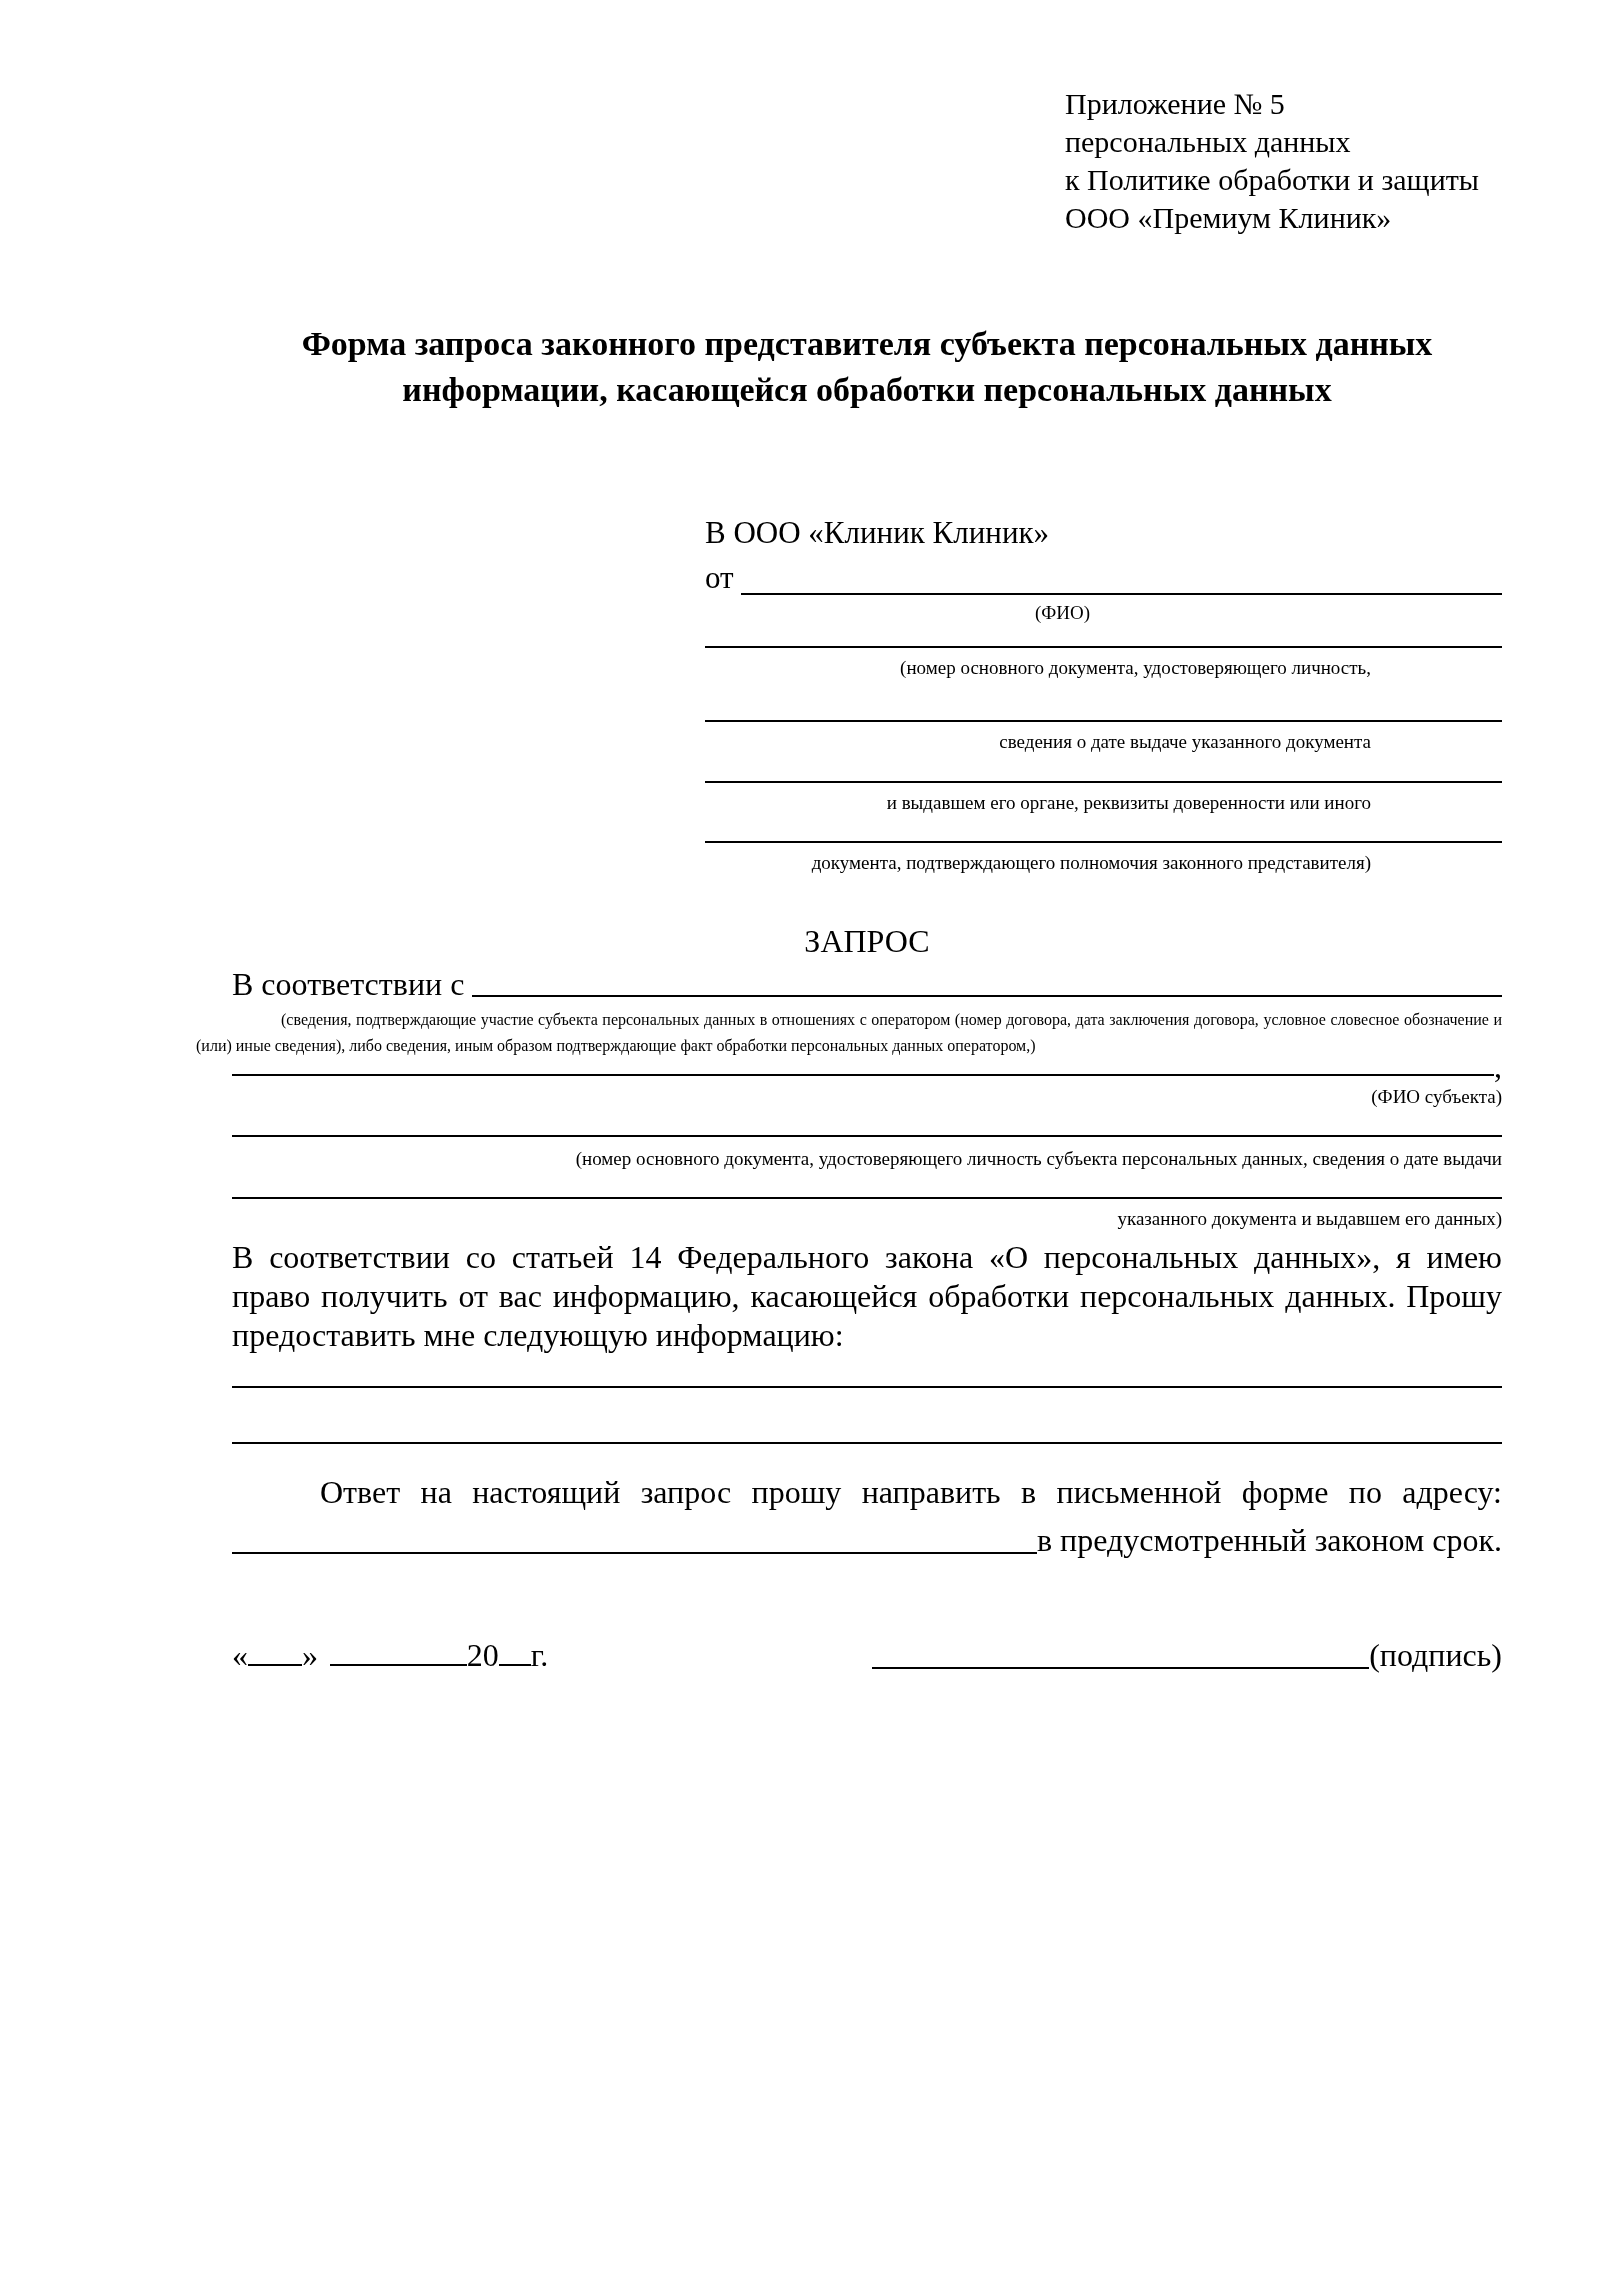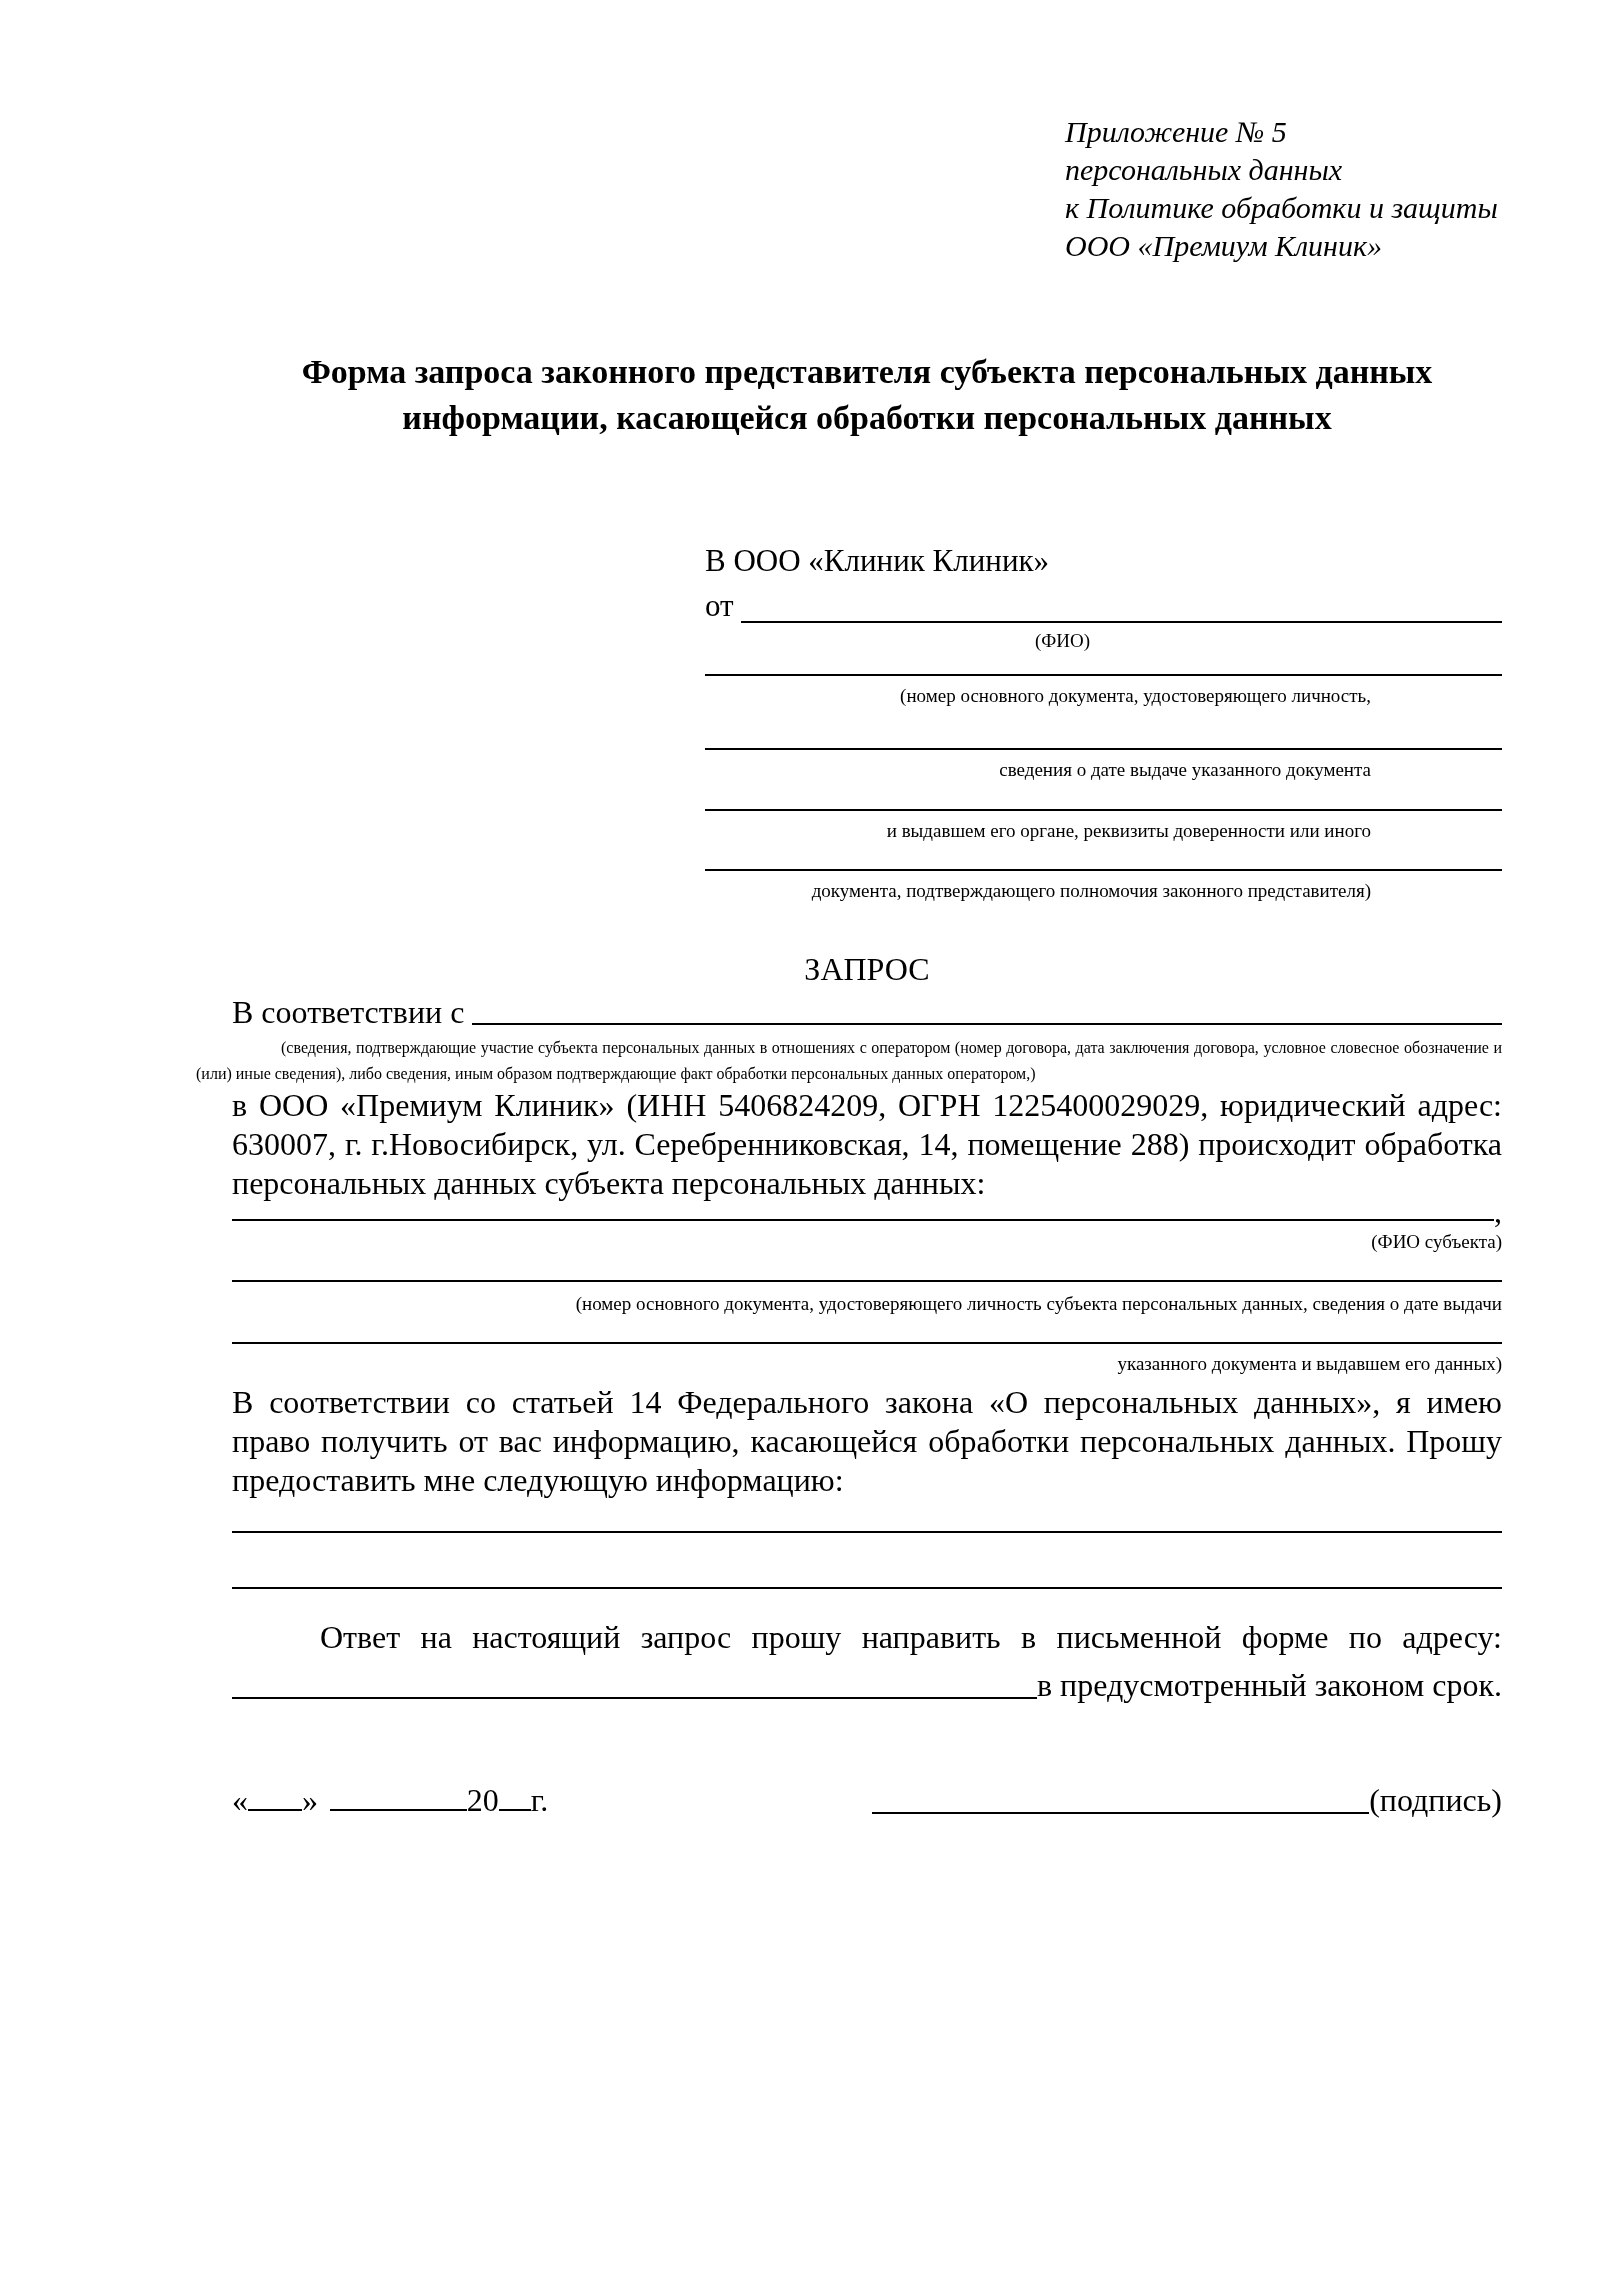--- a/index.html
+++ b/index.html
@@ -1,20 +1,20 @@
 <!DOCTYPE html>
 <html><head>
 <meta charset="utf-8">
 <style>
   html,body{margin:0;padding:0;background:#fff;}
   .page{position:relative;width:1621px;height:2293px;background:#ffffff;
         font-family:"Liberation Serif", serif;color:#000;overflow:hidden;}
   .content{position:absolute;left:232px;right:119px;top:0;}
 
-  .appendix{padding-top:113px;margin-left:833px;font-size:30px;line-height:38px;font-style:italic;}
+  .appendix{padding-top:85px;margin-left:833px;font-size:30px;line-height:38px;}
 
   .doc-title{margin-top:84px;font-size:34px;line-height:46px;font-weight:bold;text-align:center;}
 
   .addressee{margin-left:473px;margin-top:100px;width:797px;font-size:31px;}
   .addressee-to{line-height:39px;}
   .from-row{display:flex;align-items:flex-end;height:43px;}
   .from-row .lbl{line-height:35px;}
   .fill{flex:1;border-bottom:2.9px solid #000;margin-left:7.8px;}
   .cap{font-size:19px;line-height:25.5px;text-align:right;}
   .cap-fio{margin-top:4.9px;padding-right:412px;}
@@ -94,21 +94,20 @@
 
     <div class="req-heading">ЗАПРОС</div>
 
     <div class="intro-row">
       <span>В соответствии с</span>
       <span class="fill"></span>
     </div>
 
     <div class="cap-par">(сведения, подтверждающие участие субъекта персональных данных в отношениях с оператором (номер договора, дата заключения договора, условное словесное обозначение и (или) иные сведения), либо сведения, иным образом подтверждающие факт обработки персональных данных оператором,)</div>
 
-    <div class="body-par op-par">в ООО «Премиум Клиник» (ИНН 5406824209, ОГРН 1225400029029, юридический адрес: 630007, г. г.Новосибирск, ул. Серебренниковская, 14, помещение 288) происходит обработка персональных данных субъекта персональных данных:</div>
 
     <div class="subject-row">
       <span class="fill" style="margin-left:0;"></span>
       <span>,</span>
     </div>
     <div class="cap cap-c">(ФИО субъекта)</div>
     <div class="u-line uln-a"></div>
     <div class="cap cap-c2">(номер основного документа, удостоверяющего личность субъекта персональных данных, сведения о дате выдачи</div>
     <div class="u-line uln-b"></div>
     <div class="cap cap-c3">указанного документа и выдавшем его данных)</div>

